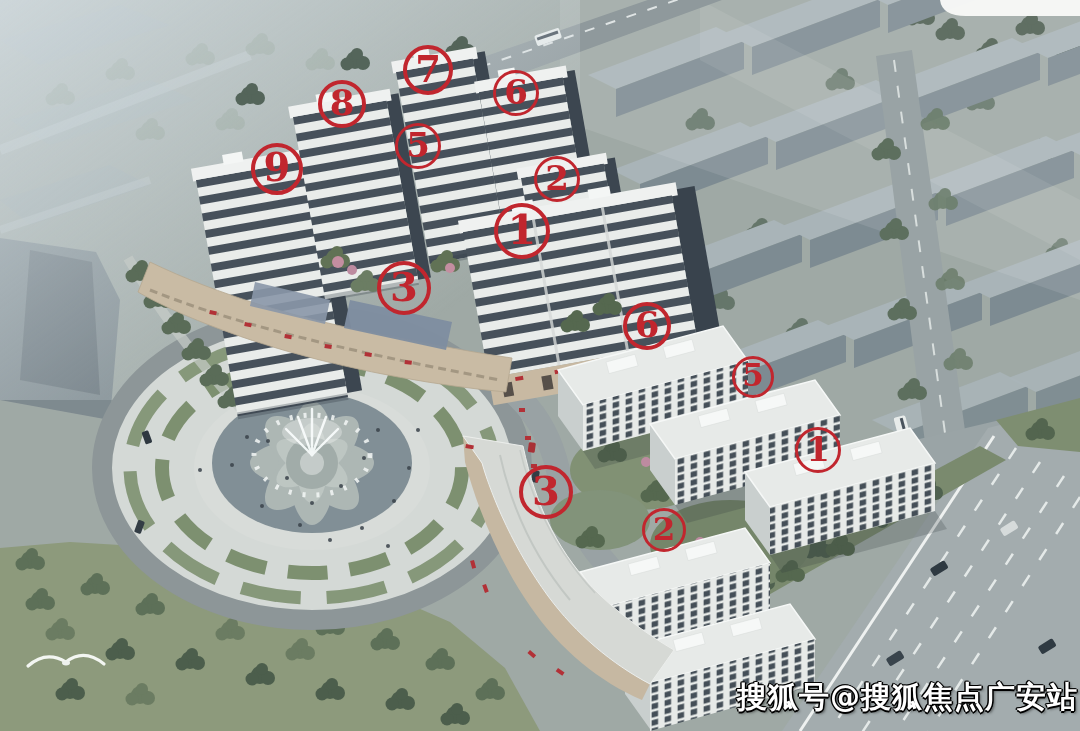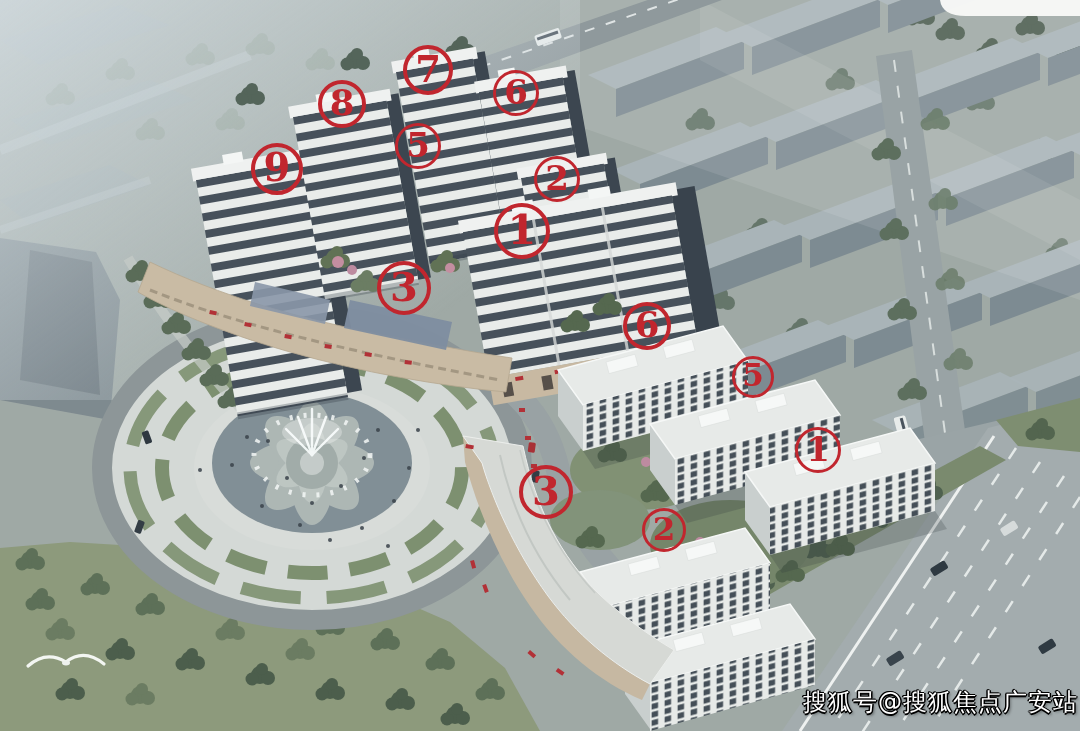--- a/index.html
+++ b/index.html
@@ -4,21 +4,21 @@
 <style>
   html,body{margin:0;padding:0;background:#666;}
   #stage{position:relative;width:1080px;height:731px;overflow:hidden;
          font-family:"Liberation Sans",sans-serif;background:#9fa9a5;}
   #scene{position:absolute;left:0;top:0;}
   #markers{position:absolute;left:0;top:0;width:1080px;height:731px;pointer-events:none;}
   .marker{position:absolute;box-sizing:border-box;border-style:solid;border-radius:50%;
           display:flex;align-items:center;justify-content:center;
           font-family:"DejaVu Serif",serif;font-weight:700;line-height:1;
           text-align:center;padding-bottom:2px;}
-  .watermark{position:absolute;right:2px;bottom:13px;font-size:24px;font-weight:400;
+  .watermark{position:absolute;right:2px;bottom:13px;font-size:30px;font-weight:700;
              letter-spacing:1px;color:#fff;font-family:"DejaVu Sans","Liberation Sans",sans-serif;
              text-shadow:-1.5px 0 #000,1.5px 0 #000,0 -1.5px #000,0 1.5px #000,
                          -1px -1px #000,1px 1px #000,2px 2px 3px rgba(0,0,0,.55);
              white-space:nowrap;}
 </style>
 </head>
 <body>
 
 <div id="stage">
 

